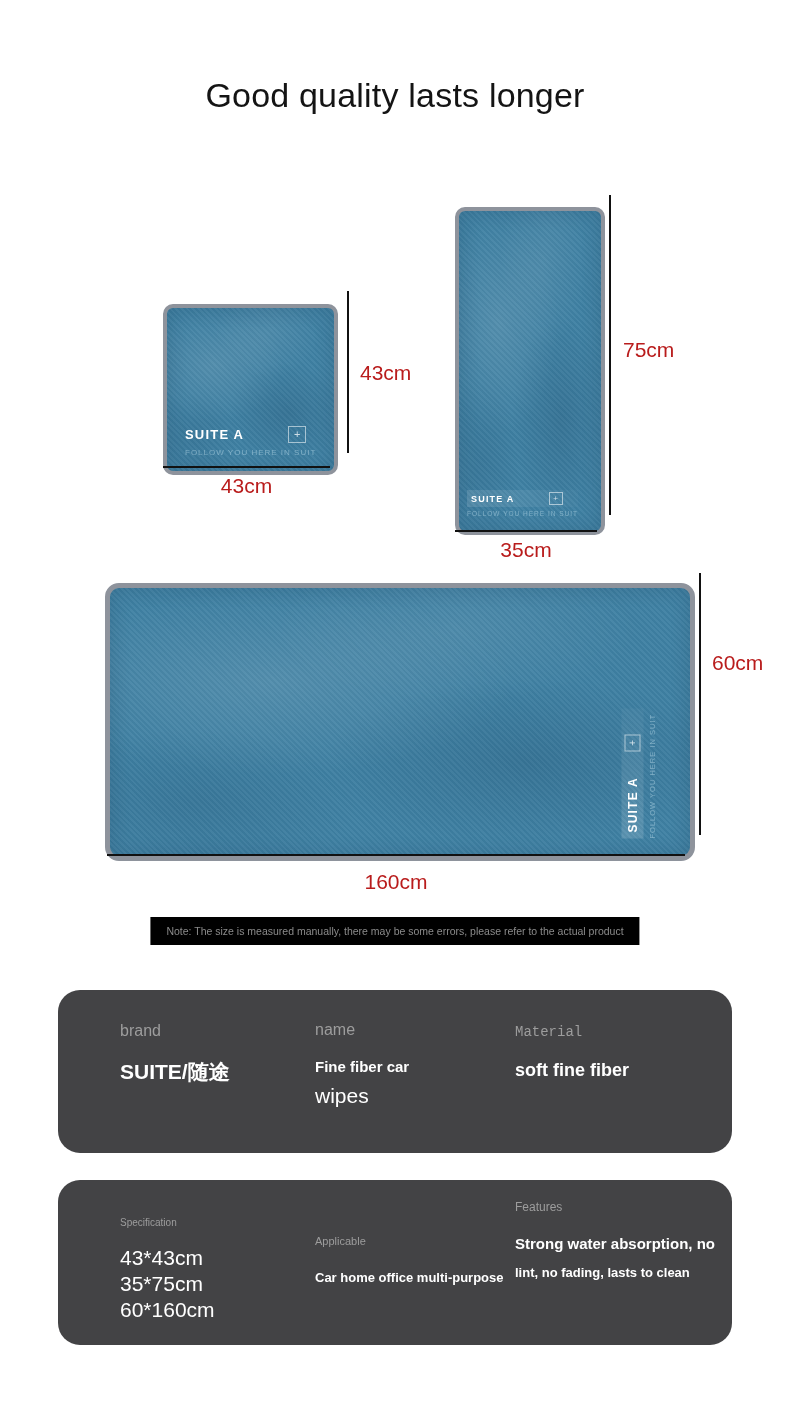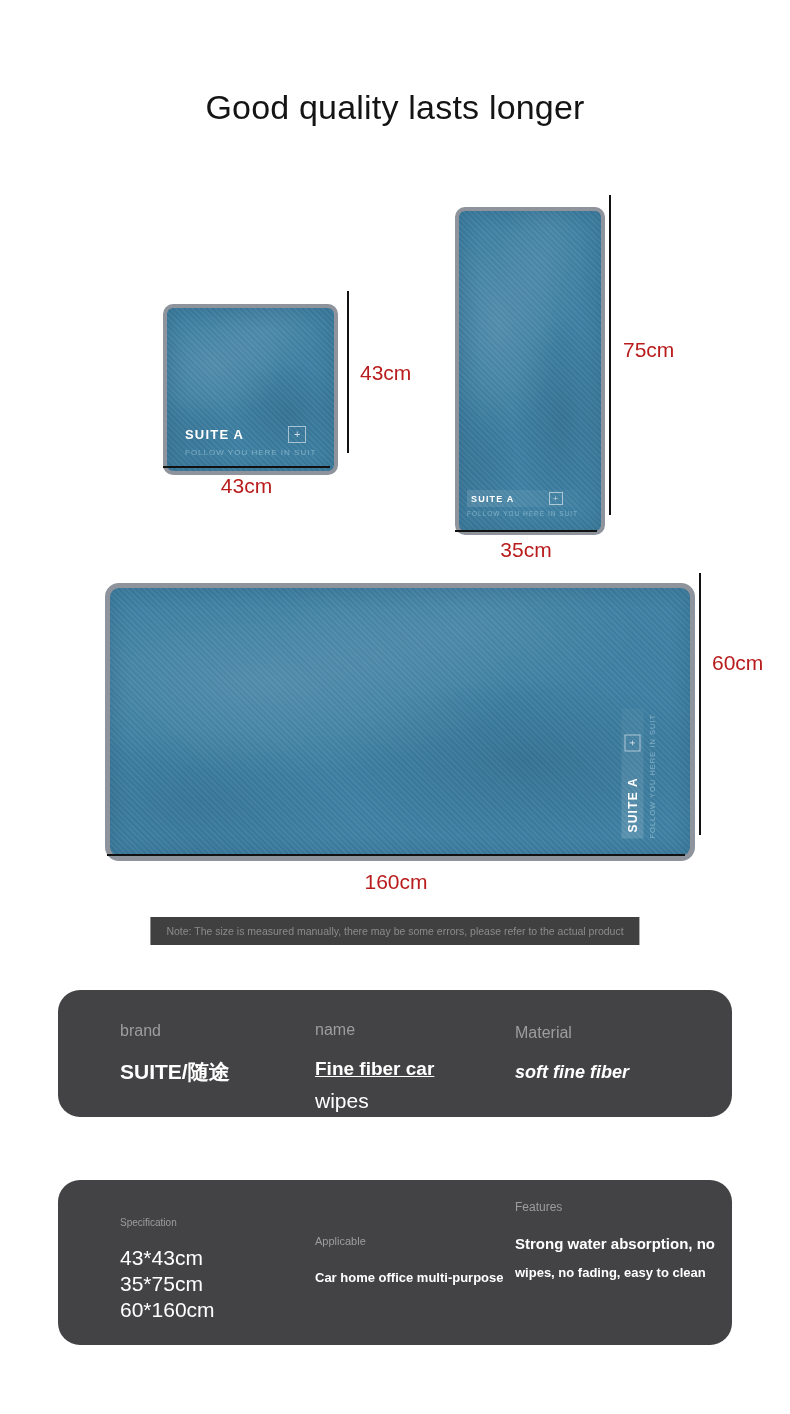--- a/index.html
+++ b/index.html
@@ -11,21 +11,20 @@
     font-family: "Liberation Sans", sans-serif;
     overflow: hidden;
   }
 
   
   .title {
     position: absolute; top: 76px; left: 0; right: 0;
     text-align: center;
     font-size: 34px; font-weight: 500; color: #141414;
     letter-spacing: 0.2px;
-    margin-top: 12px;
   }
 
   
   .towel {
     position: absolute;
     border: 4px solid #8e939c;
     border-radius: 10px;
     background-color: #3f81a3;
     background-image:
       radial-gradient(ellipse 60% 50% at 28% 35%, rgba(255,255,255,0.10), transparent 70%),
@@ -87,60 +86,60 @@
 
   .vline-large  { left: 699px; top: 573px; height: 262px; }
   .lbl-large-h  { left: 712px; top: 651px; }
   .hline-large  { left: 107px; top: 854px; width: 578px; }
   .lbl-large-w  { left: 107px; top: 870px; width: 578px; }
 
   
   .note {
     position: absolute; top: 917px; left: 50%;
     transform: translateX(-50%);
-    background: #404040;
+    background: #000000;
     color: #8b8b8b;
     font-size: 10.5px;
     padding: 8px 16px;
     white-space: nowrap;
   }
 
   
   .panel {
     position: absolute; left: 58px; width: 674px;
     background: #434345;
     border-radius: 22px;
     color: #ffffff;
     display: flex;
     box-sizing: border-box;
     padding-left: 62px;
   }
-  .panel-1 { top: 990px; height: 127px; }
+  .panel-1 { top: 990px; height: 163px; }
   .panel-2 { top: 1180px; height: 165px; }
 
   .pcol { box-sizing: border-box; }
   .p1-col1 { width: 195px; padding-top: 32px; }
   .p1-col2 { width: 200px; padding-top: 31px; }
   .p1-col3 { flex: 1;     padding-top: 34px; }
   .p2-col1 { width: 195px; padding-top: 37px; }
   .p2-col2 { width: 200px; padding-top: 55px; }
   .p2-col3 { flex: 1;     padding-top: 20px; }
 
   .col-label { color: #9d9d9d; }
   .p1-col1 .col-label { font-size: 16px; }
   .p1-col2 .col-label { font-size: 16px; }
-  .p1-col3 .col-label { font-size: 16px; }
+  .p1-col3 .col-label { font-size: 14px; font-family: Liberation Mono, monospace; }
   .p2-col1 .col-label { font-size: 10px; }
   .p2-col2 .col-label { font-size: 11px; }
   .p2-col3 .col-label { font-size: 12px; }
 
   .brand-value    { margin-top: 18px; font-size: 21px; font-weight: bold; }
-  .name-line1     { margin-top: 19px; font-size: 19px; font-weight: bold; text-decoration: underline; }
+  .name-line1     { margin-top: 19px; font-size: 15px; font-weight: bold; }
   .name-line2     { margin-top: 9px;  font-size: 21px; font-weight: 500; }
-  .material-value { margin-top: 20px; font-size: 18px; font-weight: bold; font-style: italic; }
+  .material-value { margin-top: 20px; font-size: 18px; font-weight: bold; }
 
   .spec-lines     { margin-top: 17px; font-size: 21px; font-weight: 500; line-height: 26px; }
   .applicable-value { margin-top: 23px; font-size: 13px; font-weight: bold; }
   .features-line1 { margin-top: 21px; font-size: 15px; font-weight: bold; }
   .features-line2 { margin-top: 13px; font-size: 13px; font-weight: bold; }
 </style>
 </head>
 <body>
 
 <div class="page">
@@ -216,17 +215,17 @@
         <div>60*160cm</div>
       </div>
     </div>
     <div class="pcol p2-col2">
       <div class="col-label">Applicable</div>
       <div class="applicable-value">Car home office multi-purpose</div>
     </div>
     <div class="pcol p2-col3">
       <div class="col-label">Features</div>
       <div class="features-line1">Strong water absorption, no</div>
-      <div class="features-line2">wipes, no fading, easy to clean</div>
+      <div class="features-line2">lint, no fading, lasts to clean</div>
     </div>
   </div>
 
 </div>
 
 </body></html>

